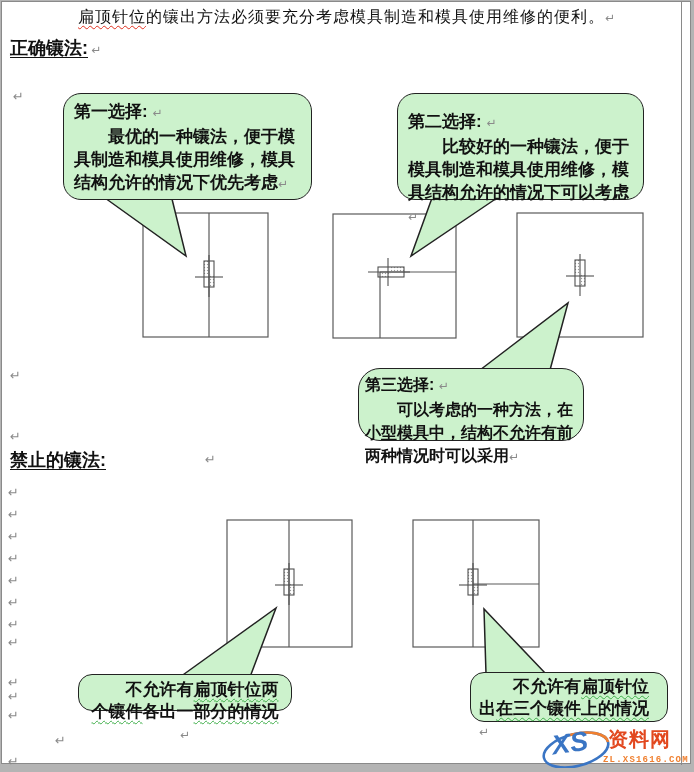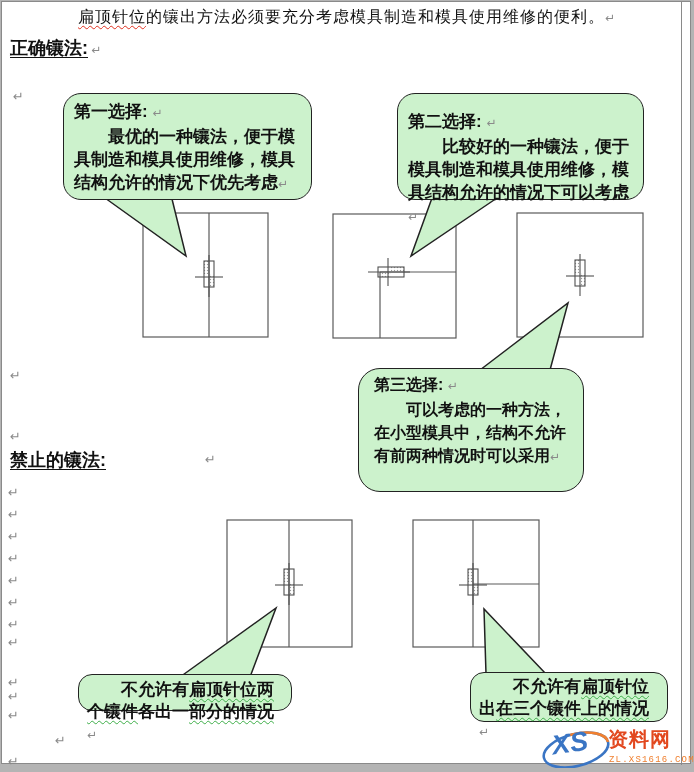--- a/index.html
+++ b/index.html
@@ -31,22 +31,22 @@
   #heading-forbidden{top:448px;}
 
   .bubble{
     position:absolute; background:#ccf2cc; border:1.6px solid #222222;
     border-radius:18px; box-sizing:border-box; font-weight:700; z-index:3;
   }
   .bubble p{margin:0; text-indent:2em;}
   .bubble .bh{text-indent:0;}
   #bubble-1{left:63px; top:93px; width:249px; height:107px; padding:6px 10px; font-size:17px; line-height:23px;}
   #bubble-2{left:397px; top:93px; width:247px; height:107px; padding:16px 10px; font-size:17px; line-height:23px;}
-  #bubble-3{left:358px; top:368px; width:226px; height:124px; padding:4px 15px; font-size:16px; line-height:23px; border-radius:22px;}
-  #bubble-4{left:78px; top:674px; width:214px; height:37px; padding:4px 8px; font-size:17px; line-height:22px; border-radius:14px; text-align:left;}
+  #bubble-3{left:358px; top:368px; width:226px; height:73px; padding:4px 6px; font-size:16px; line-height:23px; border-radius:22px;}
+  #bubble-4{left:78px; top:674px; width:214px; height:37px; padding:4px 8px; font-size:17px; line-height:22px; border-radius:14px; text-align:center;}
   #bubble-5{left:470px; top:672px; width:198px; height:50px; padding:3px 8px; font-size:17px; line-height:22px; border-radius:14px;}
 
   .seg.mark{color:#8a8a8a; font-size:12px; font-weight:400;}
   .seg.wavy-red{text-decoration:underline wavy #e03020; text-decoration-thickness:1px; text-underline-offset:3px;}
   .seg.wavy-green{text-decoration:underline wavy #3fae4a; text-decoration-thickness:1px; text-underline-offset:3px;}
 
   .pmark{
     position:absolute; color:#8a8a8a; font-size:13px; line-height:13px; z-index:2;
   }
 
@@ -54,21 +54,21 @@
   .wm-logo{position:absolute; left:0; top:2px; width:78px; height:42px;}
   .wm-xs{
     position:absolute; left:16px; top:4px; font-size:27px; font-weight:700; font-style:italic;
     color:#3a75c4; transform:rotate(-8deg);
   }
   .wm-name{
     position:absolute; left:72px; top:2px; font-size:20px; font-weight:700; color:#e2481f;
     letter-spacing:1px; white-space:nowrap;
   }
   .wm-url{
-    position:absolute; left:73px; top:31px; font-size:9px; font-weight:400; color:#f08030;
+    position:absolute; left:67px; top:31px; font-size:9px; font-weight:700; color:#f08030;
     letter-spacing:1.2px; white-space:nowrap; font-family:"Liberation Mono","DejaVu Sans Mono",monospace;
   }
 </style>
 </head>
 <body>
 
 <div id="page">
   <div class="sheet"></div>
   <div class="margin-line"></div>
 

